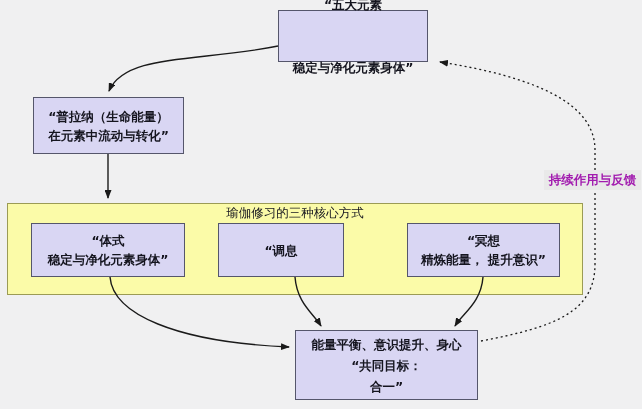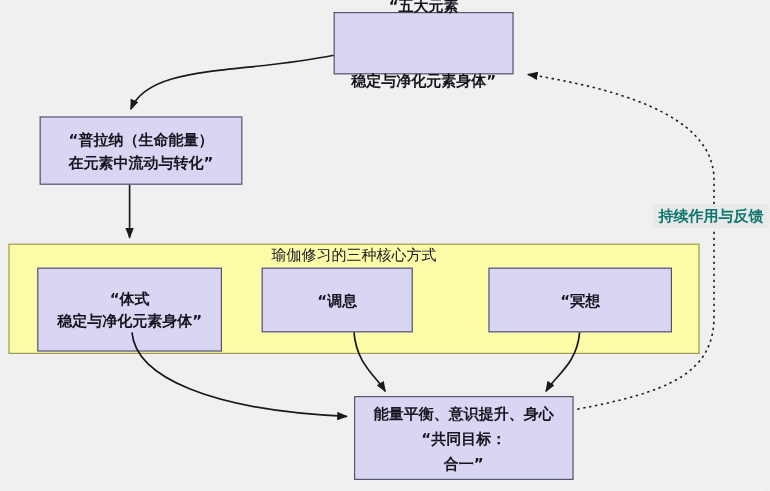--- a/index.html
+++ b/index.html
@@ -38,37 +38,37 @@
   .container-title{
     position:absolute;
     left:7px;top:205px;width:576px;
     text-align:center;
     font-weight:normal;
     font-size:12.5px;
     color:#15151f;
     z-index:2;
   }
   #n-five{left:278px;top:10px;width:150px;height:52px;gap:44px;}
-  #n-prana{left:33px;top:97px;width:169px;height:57px;}
-  #n-asana{left:31px;top:223px;width:154px;height:70px;}
+  #n-prana{left:33px;top:97px;width:151px;height:57px;}
+  #n-asana{left:31px;top:223px;width:154px;height:54px;}
   #n-pranayama{left:218px;top:223px;width:126px;height:54px;}
   #n-meditation{left:407px;top:223px;width:153px;height:54px;}
   #n-goal{left:295px;top:330px;width:183px;height:70px;line-height:21px;}
   .arrows{
     position:absolute;left:0;top:0;width:642px;height:409px;
     z-index:3;pointer-events:none;
   }
   .feedback-label{
     position:absolute;
     left:544px;top:170px;width:97px;height:20px;
     background:var(--label-bg,#e9e9e9);
     display:flex;align-items:center;justify-content:center;
     font-weight:bold;
     font-size:12.5px;
-    color:#0f766e;
+    color:#a21caf;
     z-index:4;
     white-space:nowrap;
   }
 </style>
 </head>
 <body>
 
 <div class="canvas">
 
   <div class="node" id="n-five">
@@ -88,20 +88,21 @@
     <div>“体式</div>
     <div>稳定与净化元素身体”</div>
   </div>
 
   <div class="node" id="n-pranayama">
     <div>“调息</div>
   </div>
 
   <div class="node" id="n-meditation">
     <div>“冥想</div>
+    <div>精炼能量， 提升意识”</div>
   </div>
 
   <div class="node" id="n-goal">
     <div>能量平衡、意识提升、身心</div>
     <div>“共同目标：</div>
     <div>合一”</div>
   </div>
 
   <svg class="arrows" viewBox="0 0 642 409" xmlns="http://www.w3.org/2000/svg">
     <defs>

